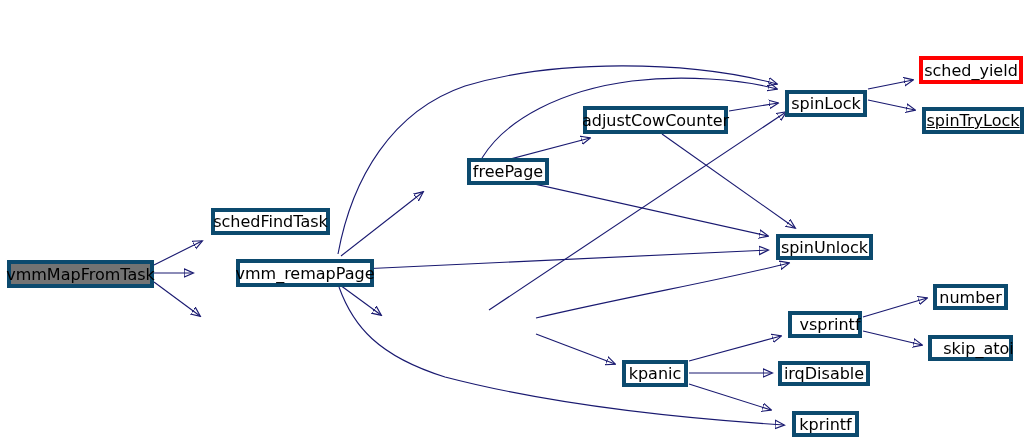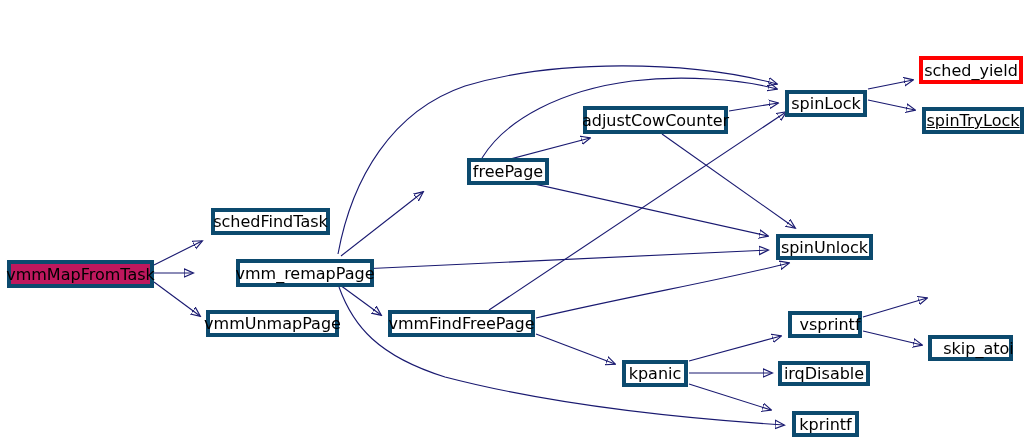--- a/index.html
+++ b/index.html
@@ -17,21 +17,21 @@
     box-sizing:border-box;
     background:#ffffff;
     border:4px solid #0c4a6e;
     color:#000000;
     font-size:16px;
     text-align:right;
     display:flex;align-items:center;justify-content:center;
     white-space:nowrap;
     cursor:pointer;
   }
-  .node.root{background:#be185d;}
+  .node.root{background:#737373;}
   .node.truncated{border-color:#ff0000;}
 </style>
 </head>
 <body>
 
 <div class="canvas">
 
   <svg class="edges" width="1027" height="443" viewBox="0 0 1027 443" xmlns="http://www.w3.org/2000/svg">
     <defs>
       <marker id="arrow" viewBox="0 0 10 10" refX="8.5" refY="5" markerWidth="9.5" markerHeight="9.5" orient="auto">
@@ -70,38 +70,37 @@
     <path d="M868,89 L913,80" marker-end="url(#arrow)"></path>
     <path d="M868,100 L915,110" marker-end="url(#arrow)"></path>
   </svg>
 
   <div class="node root" style="left:7px;top:260px;width:147px;height:28px;">vmmMapFromTask</div>
 
   <div class="node" style="left:211px;top:208px;width:119px;height:27px;">schedFindTask</div>
 
   <div class="node" style="left:200px;top:259px;width:138px;height:28px;margin-left:36px;">vmm_remapPage</div>
 
-  <div class="node" style="left:206px;top:310px;width:133px;height:27px;">vmmUnmapPage</div>
 
   <div class="node" style="left:420px;top:158px;width:82px;height:27px;margin-left:47px;">freePage</div>
 
   <div class="node" style="left:583px;top:106px;width:145px;height:28px;">adjustCowCounter</div>
 
-  <div class="node" style="left:388px;top:310px;width:147px;height:27px;">vmmFindFreePage</div>
 
   <div class="node" style="left:785px;top:90px;width:82px;height:27px;">spinLock</div>
 
   <div class="node truncated" style="left:919px;top:56px;width:104px;height:28px;">sched_yield</div>
 
   <div class="node" style="left:922px;top:107px;width:102px;height:27px;text-decoration:underline;">spinTryLock</div>
 
   <div class="node" style="left:776px;top:234px;width:97px;height:26px;">spinUnlock</div>
 
   <div class="node" style="left:788px;top:311px;width:74px;height:27px;padding-left:10px;">vsprintf</div>
 
+  <div class="node" style="left:933px;top:284px;width:75px;height:26px;">number</div>
 
   <div class="node" style="left:928px;top:335px;width:85px;height:26px;padding-left:16px;">skip_atoi</div>
 
   <div class="node" style="left:622px;top:360px;width:66px;height:27px;">kpanic</div>
 
   <div class="node" style="left:778px;top:361px;width:92px;height:25px;">irqDisable</div>
 
   <div class="node" style="left:792px;top:411px;width:67px;height:26px;">kprintf</div>
 
 </div>

